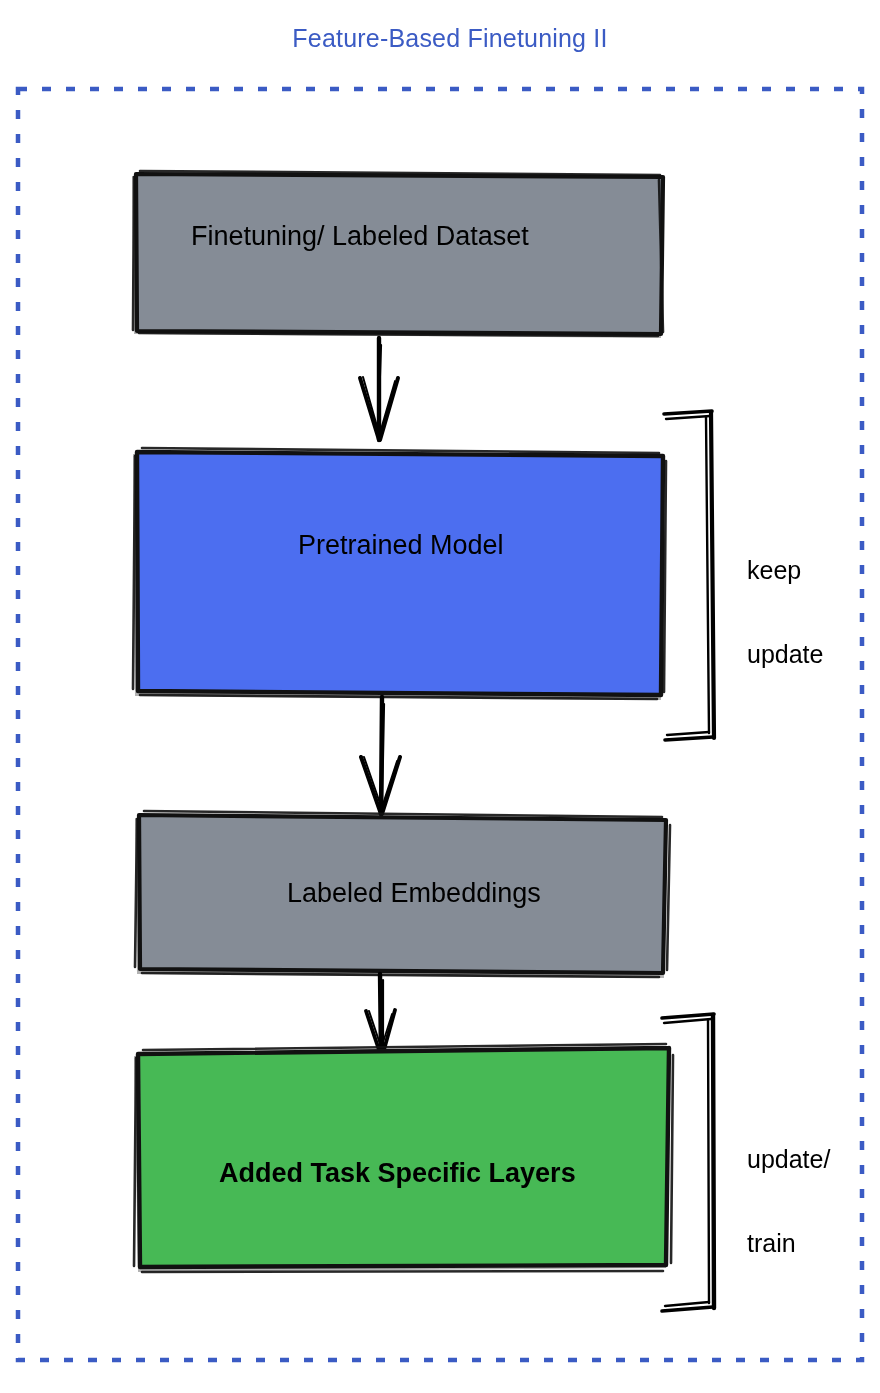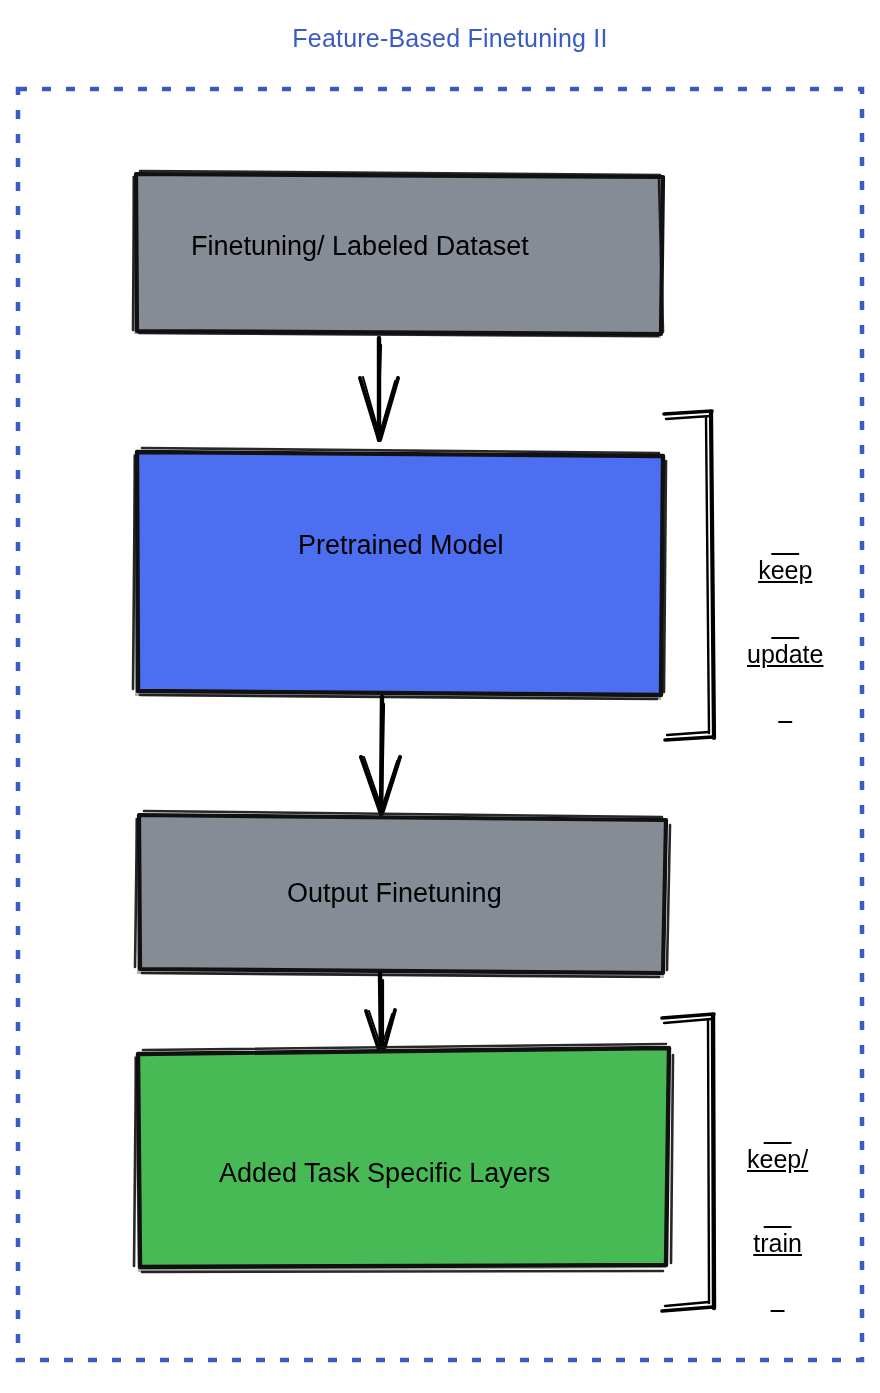--- a/index.html
+++ b/index.html
@@ -38,29 +38,28 @@
     text-align: center;
     color: #3b5bc4;
     font-size: 25px;
     font-weight: normal;
     letter-spacing: 0.2px;
   }
   .box-label {
     font-size: 27px;
     color: #000;
   }
-  #label-dataset  { left: 181px; top: 231px; }
+  #label-dataset  { left: 181px; top: 221px; }
   #label-pretrained { left: 288px; top: 530px; }
   #label-embeddings { left: 277px; top: 878px; }
-  #label-tasklayers { left: 209px; top: 1158px; }
+  #label-tasklayers { left: 209px; top: 1158px; font-weight: bold; }
   .bracket-label {
     font-size: 25px;
     color: #000;
-    text-align: center;
-    text-decoration: underline;
+    text-align: left;
   }
   #label-keep-frozen { left: 737px; top: 500px; }
   #label-train-update { left: 737px; top: 1089px; }
 </style>
 </head>
 <body>
 
 <div id="canvas">
 
   <svg id="diagram-svg" viewBox="0 0 880 1393" xmlns="http://www.w3.org/2000/svg">
@@ -141,27 +140,27 @@
     </g>
 
   </svg>
 
   <div class="txt" id="page-title">Feature-Based Finetuning II</div>
 
   <div class="txt box-label" id="label-dataset">Finetuning/ Labeled Dataset</div>
 
   <div class="txt box-label" id="label-pretrained">Pretrained Model</div>
 
-  <div class="txt box-label" id="label-embeddings">Output Finetuning</div>
+  <div class="txt box-label" id="label-embeddings">Labeled Embeddings</div>
 
   <div class="txt box-label" id="label-tasklayers">Added Task Specific Layers</div>
 
   <div class="txt bracket-label" id="label-keep-frozen">
     <div>keep</div>
     <div>update</div>
   </div>
 
   <div class="txt bracket-label" id="label-train-update">
-    <div>keep/</div>
+    <div>update/</div>
     <div>train</div>
   </div>
 
 </div>
 
 </body></html>

